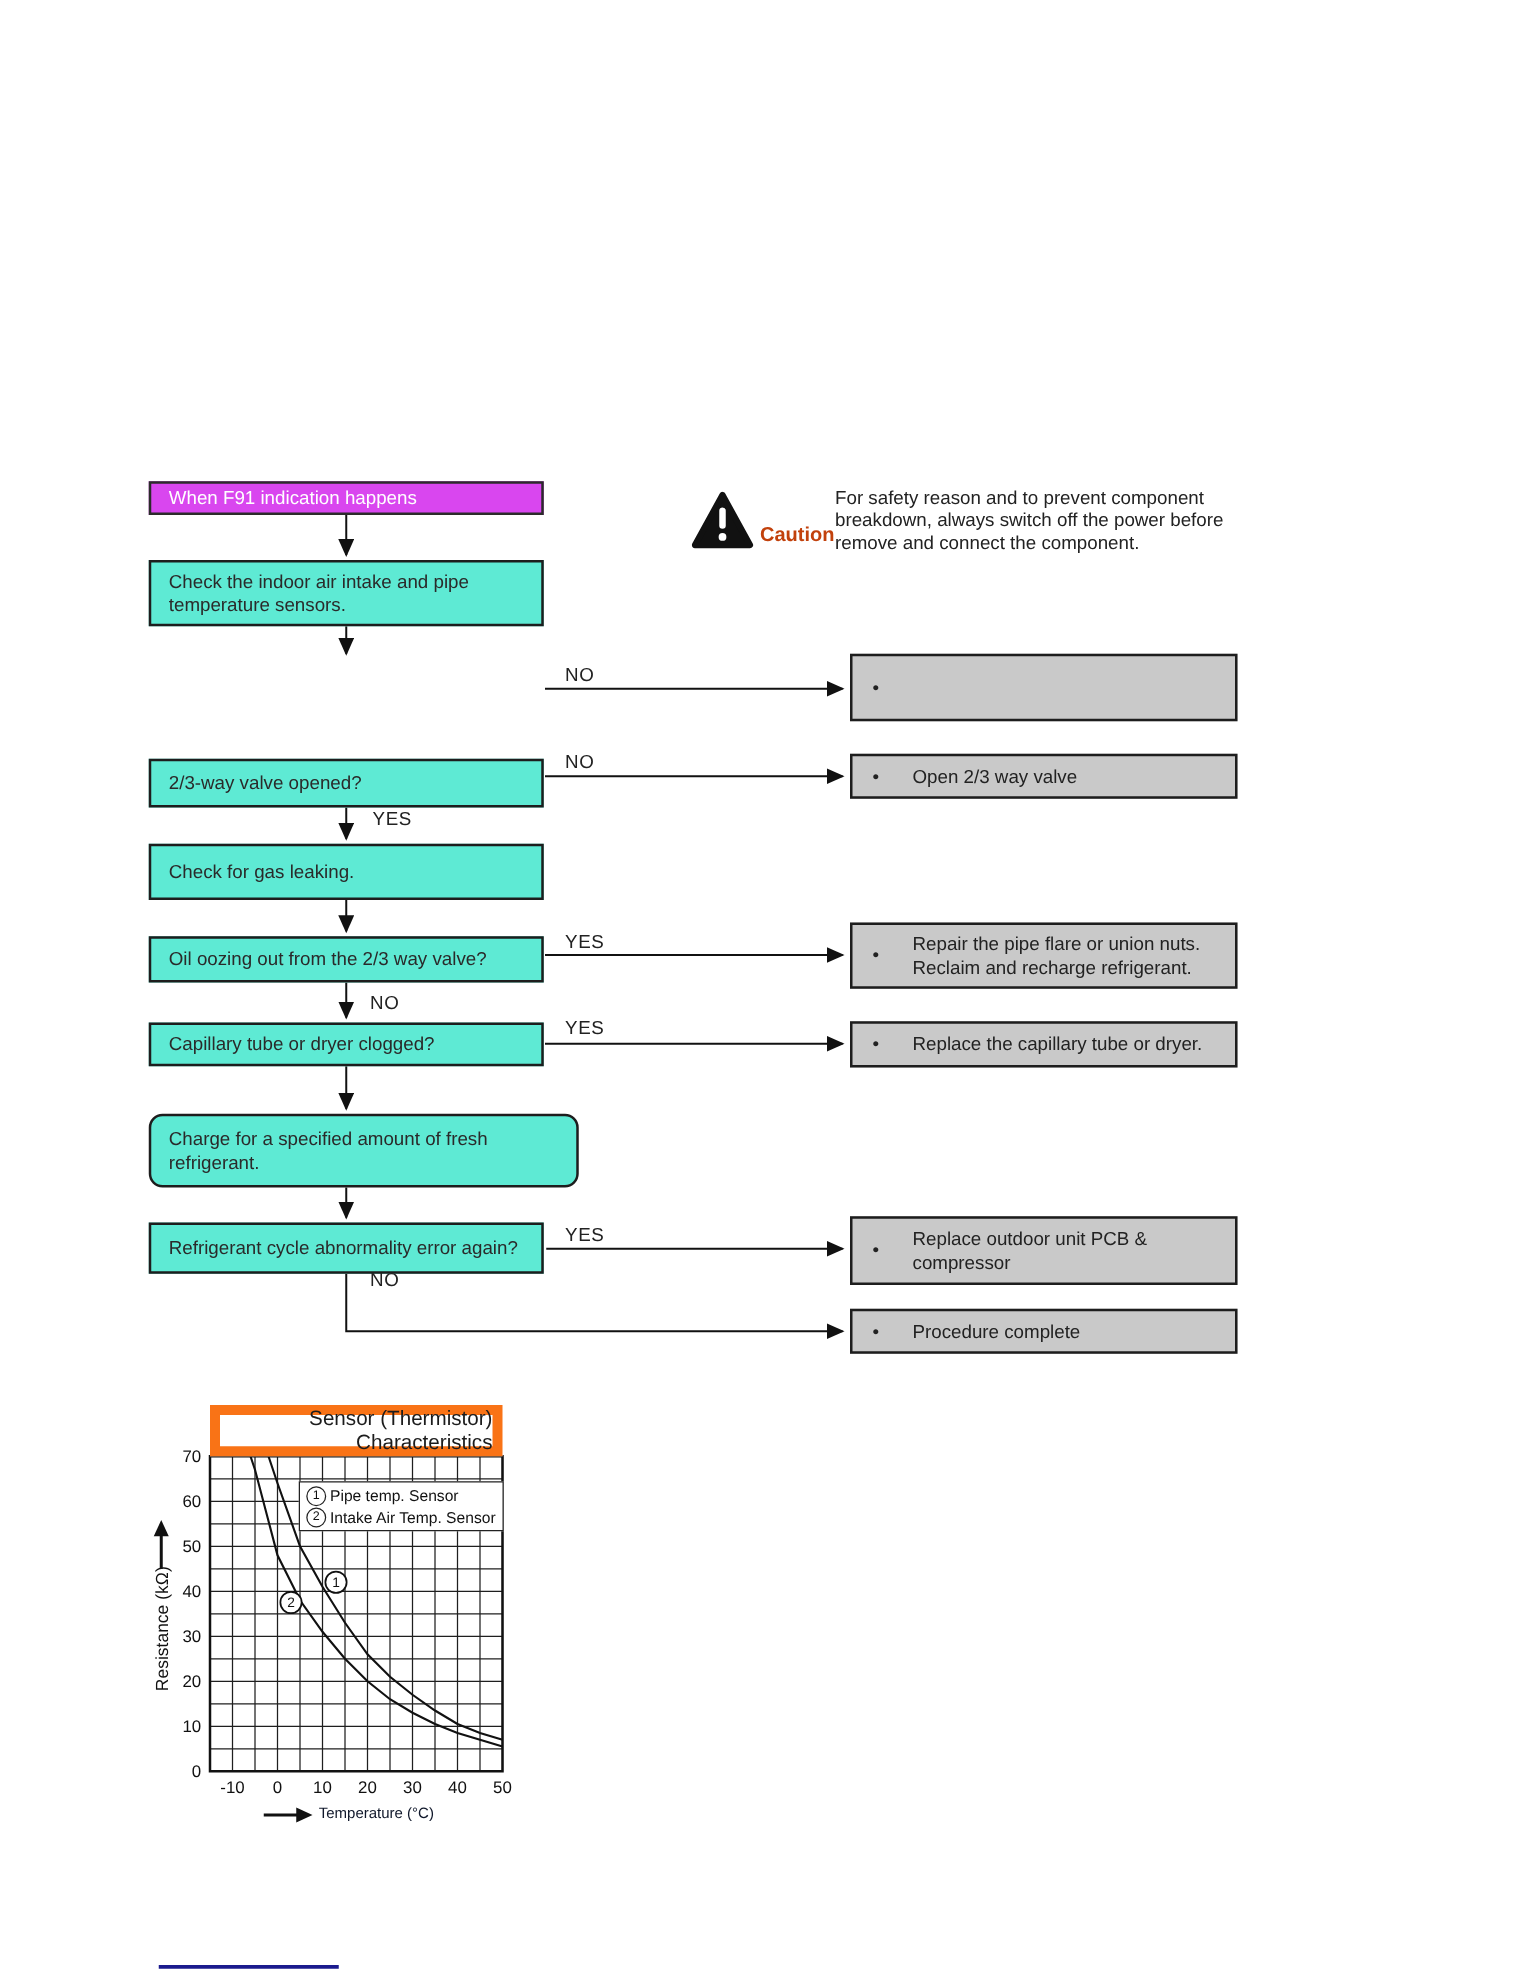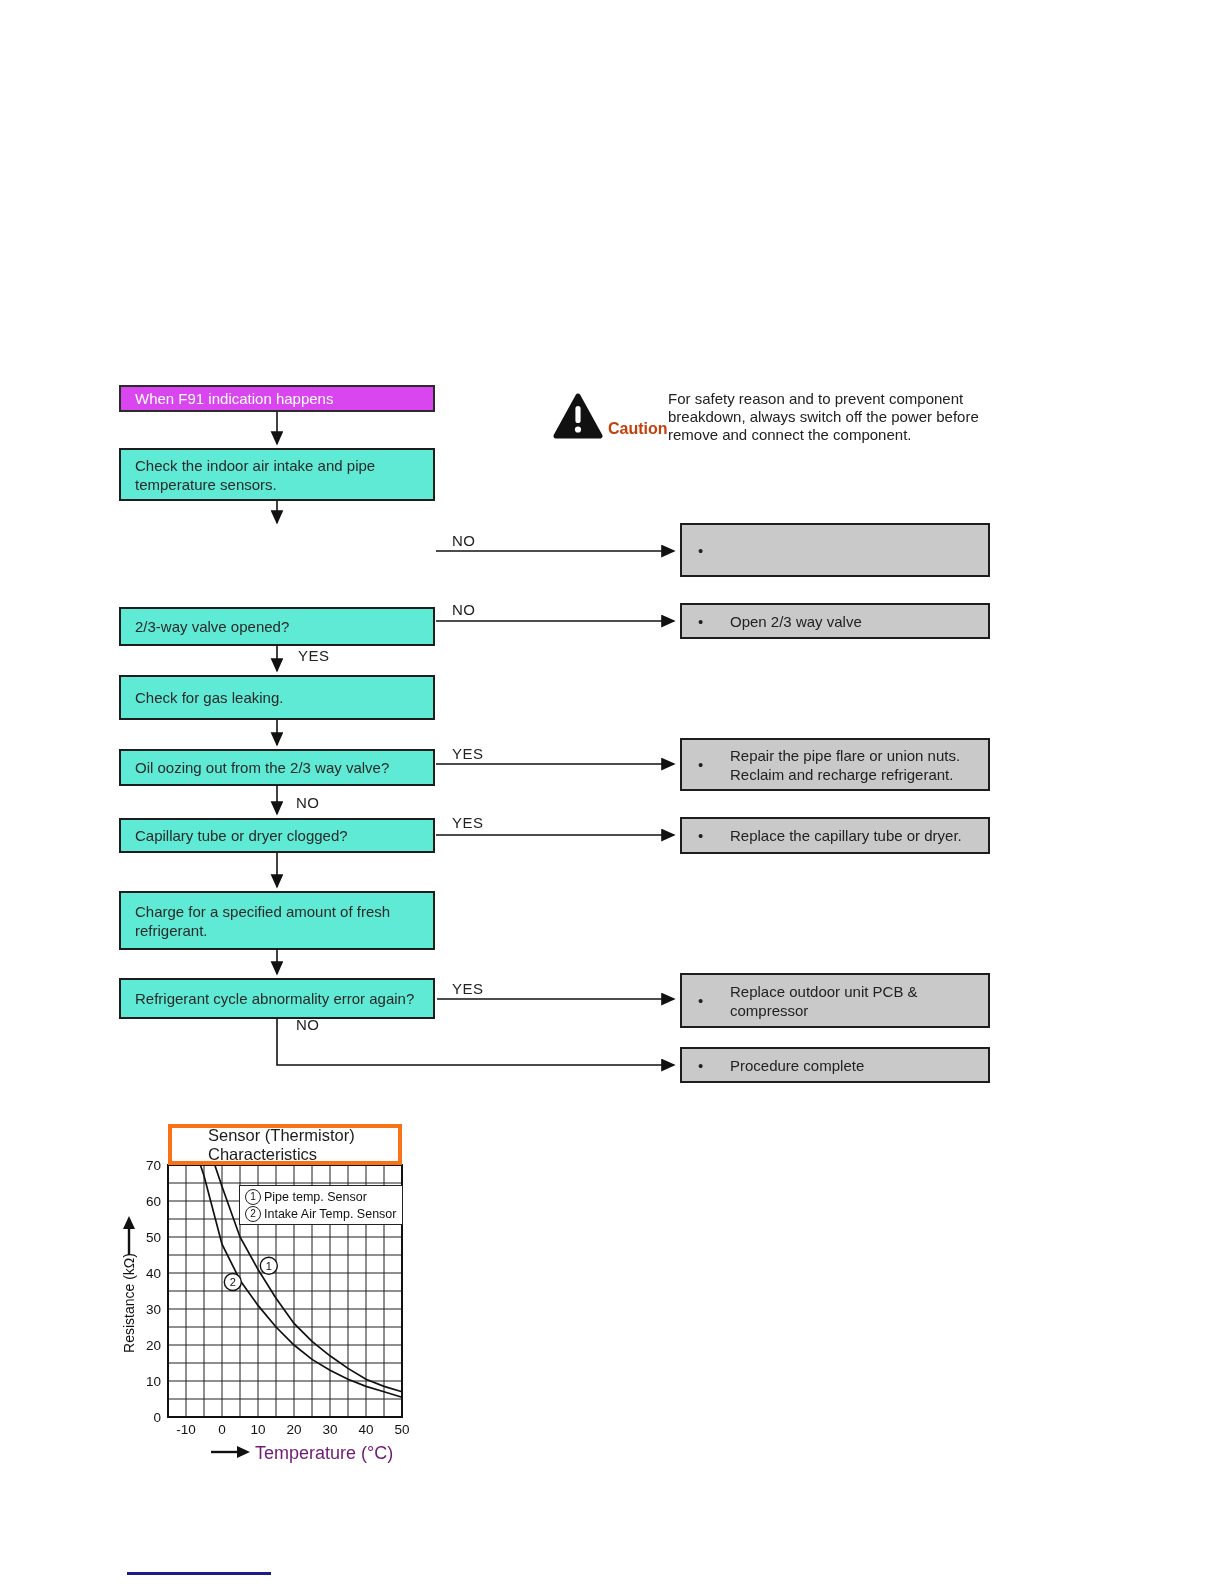--- a/index.html
+++ b/index.html
@@ -13,30 +13,30 @@
         display:flex;align-items:center;padding:4px 8px 4px 16px;
         font-size:15px;line-height:19px;color:#222;}
   .abox .bullet{width:32px;flex:0 0 32px;font-size:15px;}
   .edge-label{position:absolute;font-size:15px;color:#222;letter-spacing:0.5px;}
   svg.lines{position:absolute;left:0;top:0;pointer-events:none;}
   #caution{position:absolute;left:545px;top:388px;width:470px;}
   #caution-icon{position:absolute;left:8px;top:5px;}
   #caution-word{position:absolute;left:63px;top:32px;font-size:16px;font-weight:bold;color:#c2410c;}
   #caution-text{position:absolute;left:123px;top:2px;width:312px;font-size:15px;line-height:18px;color:#222;}
   #chart-title{position:absolute;left:168px;top:1124px;width:234px;height:41px;box-sizing:border-box;
-       border:4px solid #f97316;background:#fff;display:flex;align-items:center;justify-content:center;
-       text-align:left;font-size:16.5px;line-height:19px;color:#1c1c1c;z-index:3;padding-left:36px;}
+       border:8px solid #f97316;background:#fff;display:flex;align-items:center;justify-content:center;
+       text-align:right;font-size:16.5px;line-height:19px;color:#1c1c1c;z-index:3;padding-left:36px;}
   #chart-legend{position:absolute;left:239px;top:1185px;width:164px;box-sizing:border-box;
        border:1.5px solid #222;background:#fff;z-index:3;padding:2px 2px 2px 5px;}
   .legend-row{display:flex;align-items:center;height:17px;font-size:12.5px;white-space:nowrap;color:#111;}
   .circ{display:inline-flex;flex:0 0 14px;width:14px;height:14px;margin-right:3px;border:1.2px solid #222;
        border-radius:50%;align-items:center;justify-content:center;font-size:10px;color:#111;background:#fff;}
   #ylabel{position:absolute;left:129px;top:1303px;transform:translate(-50%,-50%) rotate(-90deg);
        white-space:nowrap;font-size:14px;color:#111;}
-  #xlabel{position:absolute;left:255px;top:1443px;font-size:18px;color:#701a75;}
+  #xlabel{position:absolute;left:255px;top:1443px;font-size:12px;color:#0f172a;}
   #footer-rule{position:absolute;left:127px;top:1572px;width:144px;height:3px;background:#1b1b8e;}
 </style>
 </head>
 <body>
 
 <div id="page">
 
   <svg class="lines" width="1224" height="1584">
     <defs>
       <marker id="arr" markerWidth="10" markerHeight="10" refX="8" refY="4" orient="auto">
@@ -71,21 +71,21 @@
   </div>
   <div class="fbox" style="left:119px;top:675px;width:316px;height:45px;">
     <span>Check for gas leaking.</span>
   </div>
   <div class="fbox" style="left:119px;top:749px;width:316px;height:37px;">
     <span>Oil oozing out from the 2/3 way valve?</span>
   </div>
   <div class="fbox" style="left:119px;top:818px;width:316px;height:35px;">
     <span>Capillary tube or dryer clogged?</span>
   </div>
-  <div class="fbox" style="left:119px;top:891px;width:316px;height:59px;">
+  <div class="fbox" style="left:119px;top:891px;width:344px;height:59px;border-radius:11px;">
     <span>Charge for a specified amount of fresh refrigerant.</span>
   </div>
   <div class="fbox" style="left:119px;top:978px;width:316px;height:41px;align-items:center;">
     <span>Refrigerant cycle abnormality error again?</span>
   </div>
 
   <div class="abox" style="left:680px;top:523px;width:310px;height:54px;">
     <span class="bullet">•</span>
   </div>
   <div class="abox" style="left:680px;top:603px;width:310px;height:36px;">

